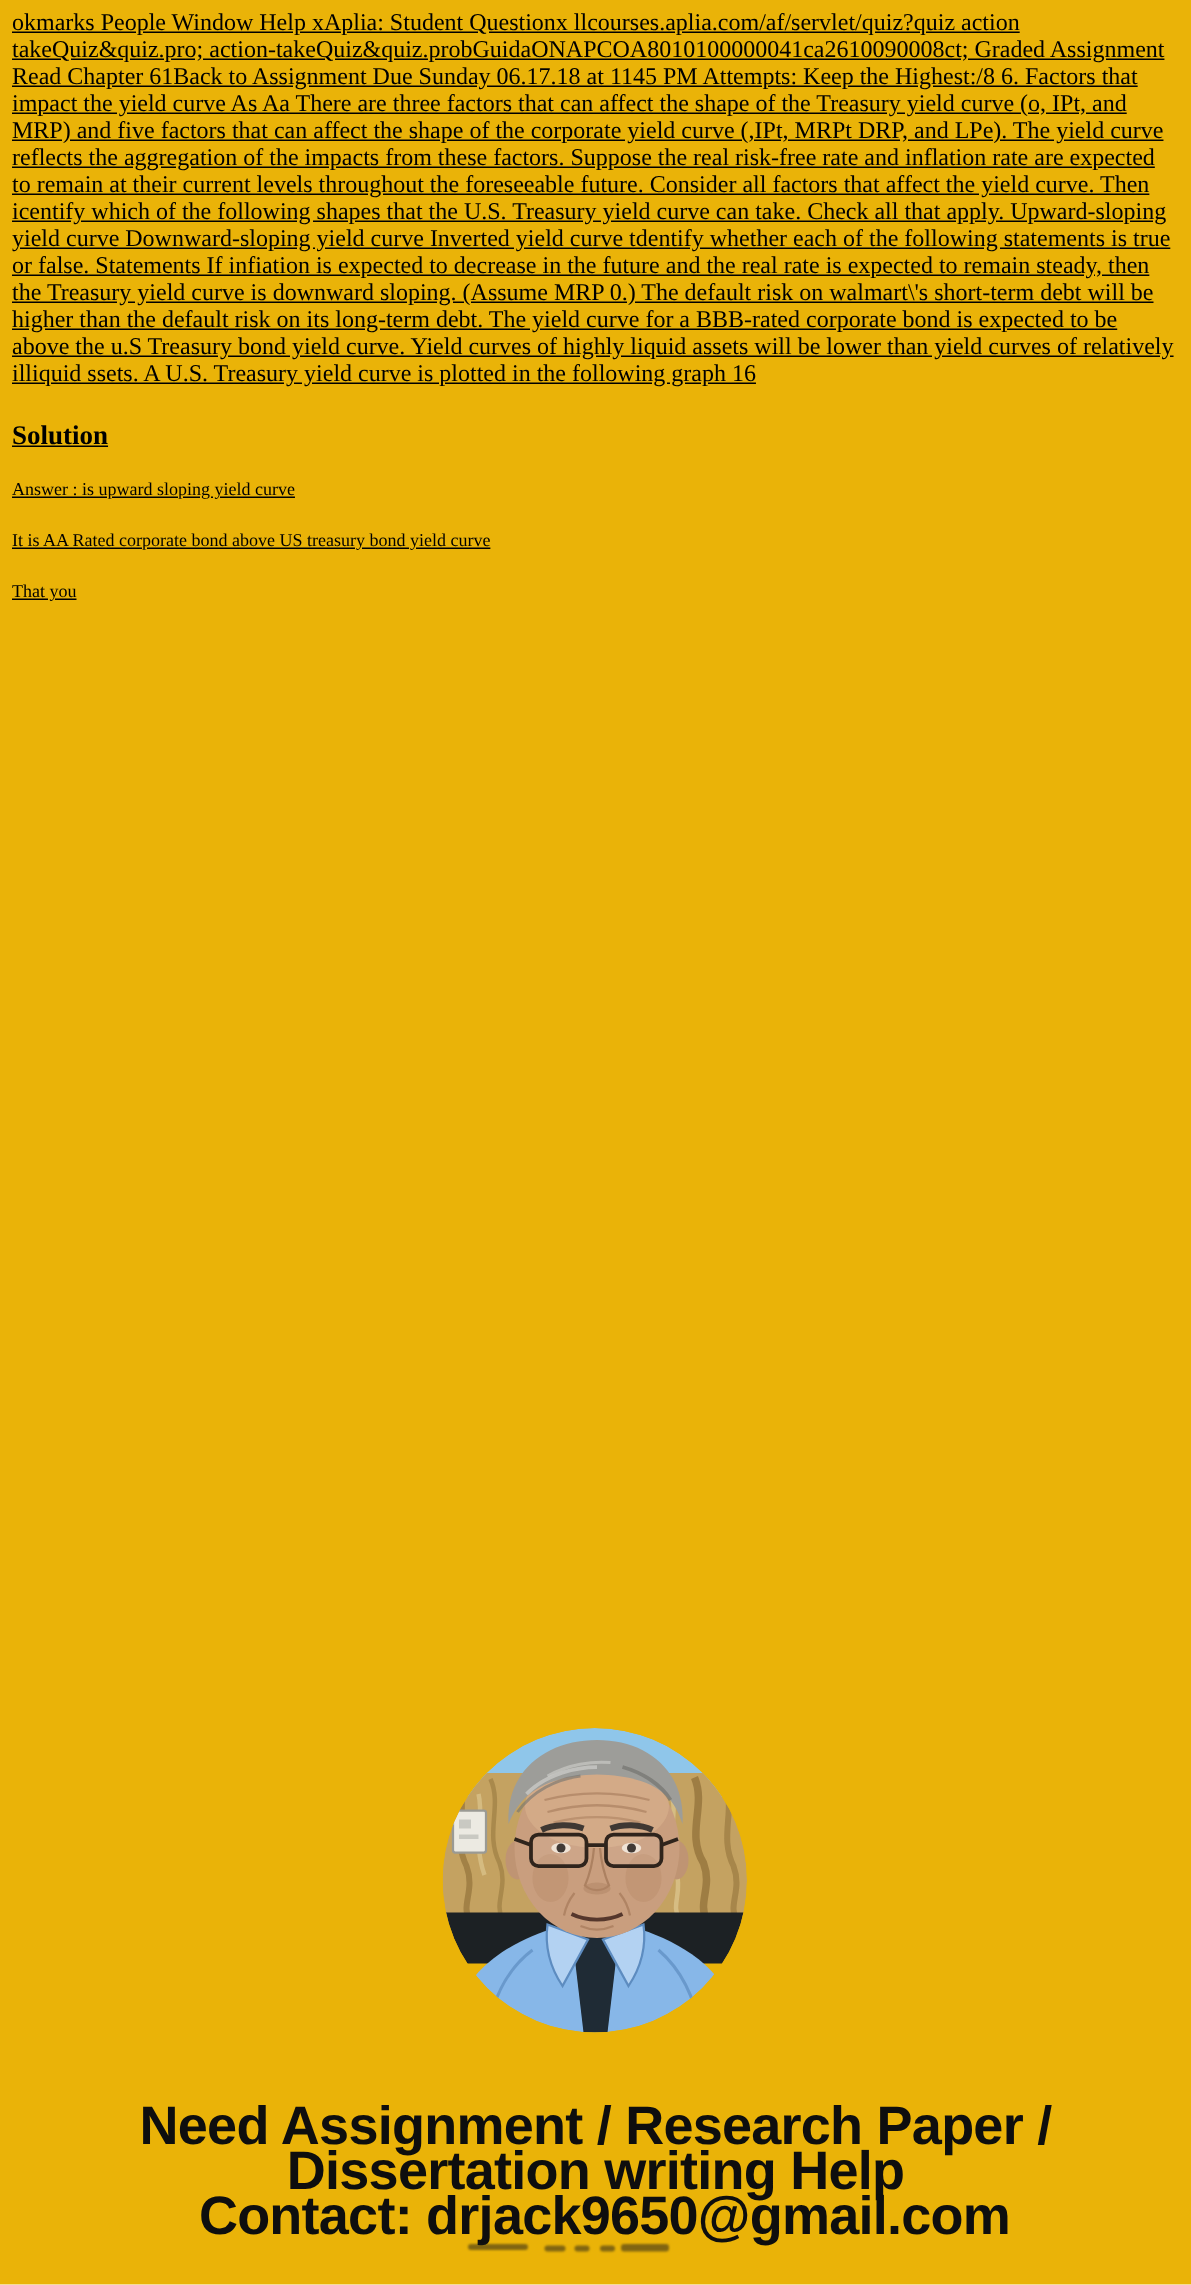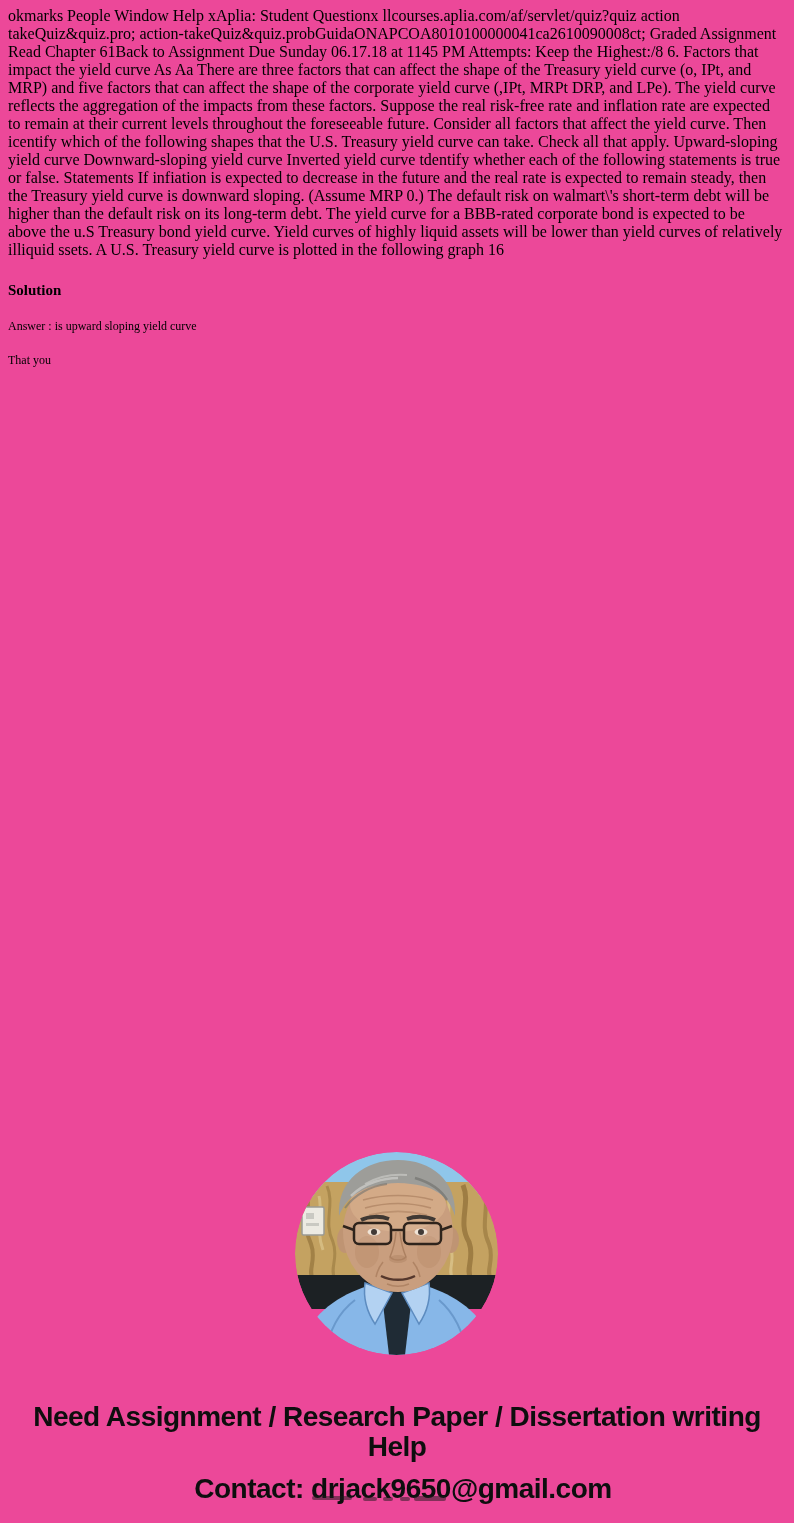--- a/index.html
+++ b/index.html
@@ -1,33 +1,34 @@
 <!DOCTYPE html>
 <html><head>
 <meta charset="utf-8">
 <style>
   html, body { margin: 0; padding: 0; background: #ffffff; }
   .page {
     position: relative;
     width: 794px;
     height: 1523px;
-    background: #ec4899;
+    background: #eab308;
     overflow: hidden;
     font-family: "Liberation Serif", serif;
     color: #000000;
+    text-decoration: underline;
   }
   .content { padding: 7px 10px 0 8px; }
   .question {
     margin: 0;
     font-size: 16px;
     line-height: 18px;
   }
   .solution-heading {
     font-family: "Liberation Serif", serif;
-    font-size: 15px;
+    font-size: 18px;
     line-height: 20px;
     font-weight: bold;
     margin: 21px 0 17px 0;
   }
   .sol-p {
     margin: 0 0 16px 0;
     font-size: 12px;
     line-height: 18px;
   }
   .photo-wrap {
@@ -41,30 +42,30 @@
   }
   .photo-wrap svg { display: block; }
   .footer {
     position: absolute;
     top: 1402px;
     left: 0;
     width: 100%;
     text-align: center;
     font-family: "Liberation Sans", sans-serif;
     font-weight: 700;
-    font-size: 28px;
+    font-size: 36px;
     line-height: 30px;
     letter-spacing: -0.5px;
     color: #0e0e0e;
   }
   .footer-heading {
     max-width: 735px;
     margin: 0 auto;
   }
-  .footer-contact { margin: 12px auto; padding-left: 12px; }
+  .footer-contact { margin: 0 auto; padding-left: 12px; }
   .artifact-row { position: absolute; top: 0; left: 0; width: 100%; height: 100%; pointer-events: none; }
   .artifact-row i {
     position: absolute;
     display: block;
     background: #1a1a1a;
     opacity: 0.5;
     border-radius: 2px;
     filter: blur(0.6px);
   }
   .a1 { left: 312px; top: 1496px; width: 40px; height: 4px; }
@@ -77,20 +78,21 @@
 <body>
 
 <div class="page">
 
   <div class="content">
     <p class="question"><span>okmarks People Window Help xAplia: Student Questionx llcourses.aplia.com/af/servlet/quiz?quiz action</span><br><span>takeQuiz&amp;quiz.pro; action-takeQuiz&amp;quiz.probGuidaONAPCOA8010100000041ca2610090008ct; Graded Assignment Read Chapter 61Back to Assignment Due Sunday 06.17.18 at 1145 PM Attempts: Keep the Highest:/8 6. Factors that impact the yield curve As Aa There are three factors that can affect the shape of the Treasury yield curve (o, IPt, and MRP) and five factors that can affect the shape of the corporate yield curve (,IPt, MRPt DRP, and LPe). The yield curve reflects the aggregation of the impacts from these factors. Suppose the real risk-free rate and inflation rate are expected to remain at their current levels throughout the foreseeable future. Consider all factors that affect the yield curve. Then icentify which of the following shapes that the U.S. Treasury yield curve can take. Check all that apply. Upward-sloping yield curve Downward-sloping yield curve Inverted yield curve tdentify whether each of the following statements is true or false. Statements If infiation is expected to decrease in the future and the real rate is expected to remain steady, then the Treasury yield curve is downward sloping. (Assume MRP 0.) The default risk on walmart\'s short-term debt will be higher than the default risk on its long-term debt. The yield curve for a BBB-rated corporate bond is expected to be above the u.S Treasury bond yield curve. Yield curves of highly liquid assets will be lower than yield curves of relatively illiquid ssets. A U.S. Treasury yield curve is plotted in the following graph 16</span></p>
 
     <h3 class="solution-heading">Solution</h3>
 
     <p class="sol-p">Answer : is upward sloping yield curve</p>
+    <p class="sol-p">It is AA Rated corporate bond above US treasury bond yield curve</p>
     <p class="sol-p">That you</p>
   </div>
 
   <div class="photo-wrap" role="img" aria-label="Circular portrait photo of an elderly man with gray hair and glasses wearing a light blue collared shirt">
     <svg width="203" height="203" viewBox="0 0 203 203" xmlns="http://www.w3.org/2000/svg">
       <defs>
         <clipPath id="pc">
             <circle cx="101.5" cy="101.5" r="101.5"></circle>
           </clipPath>
       </defs>

